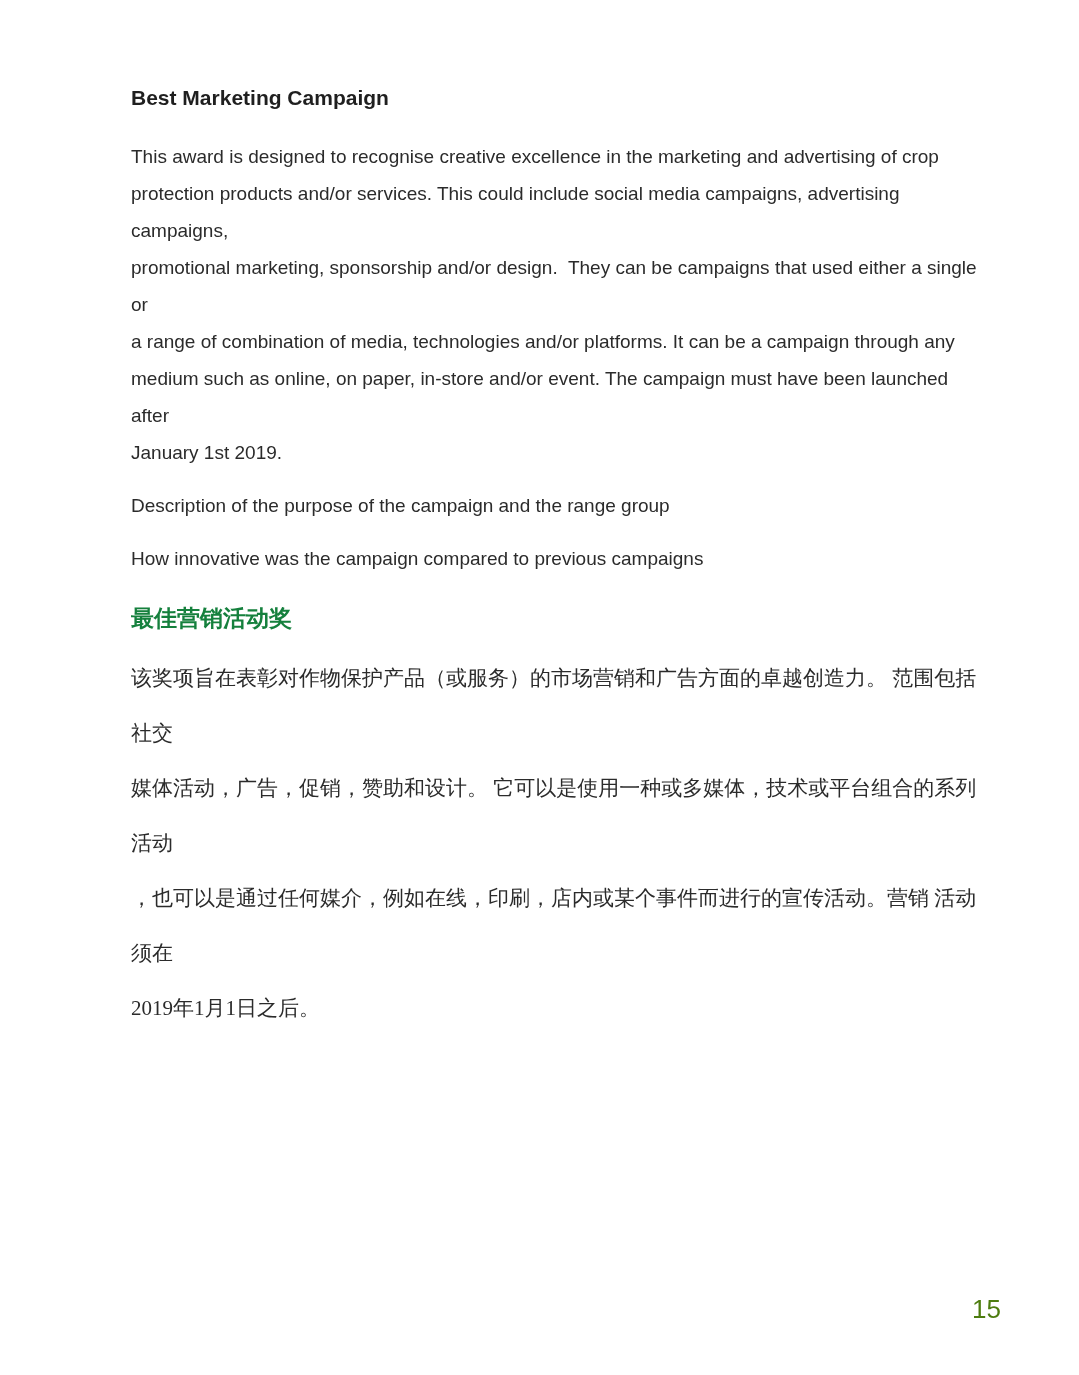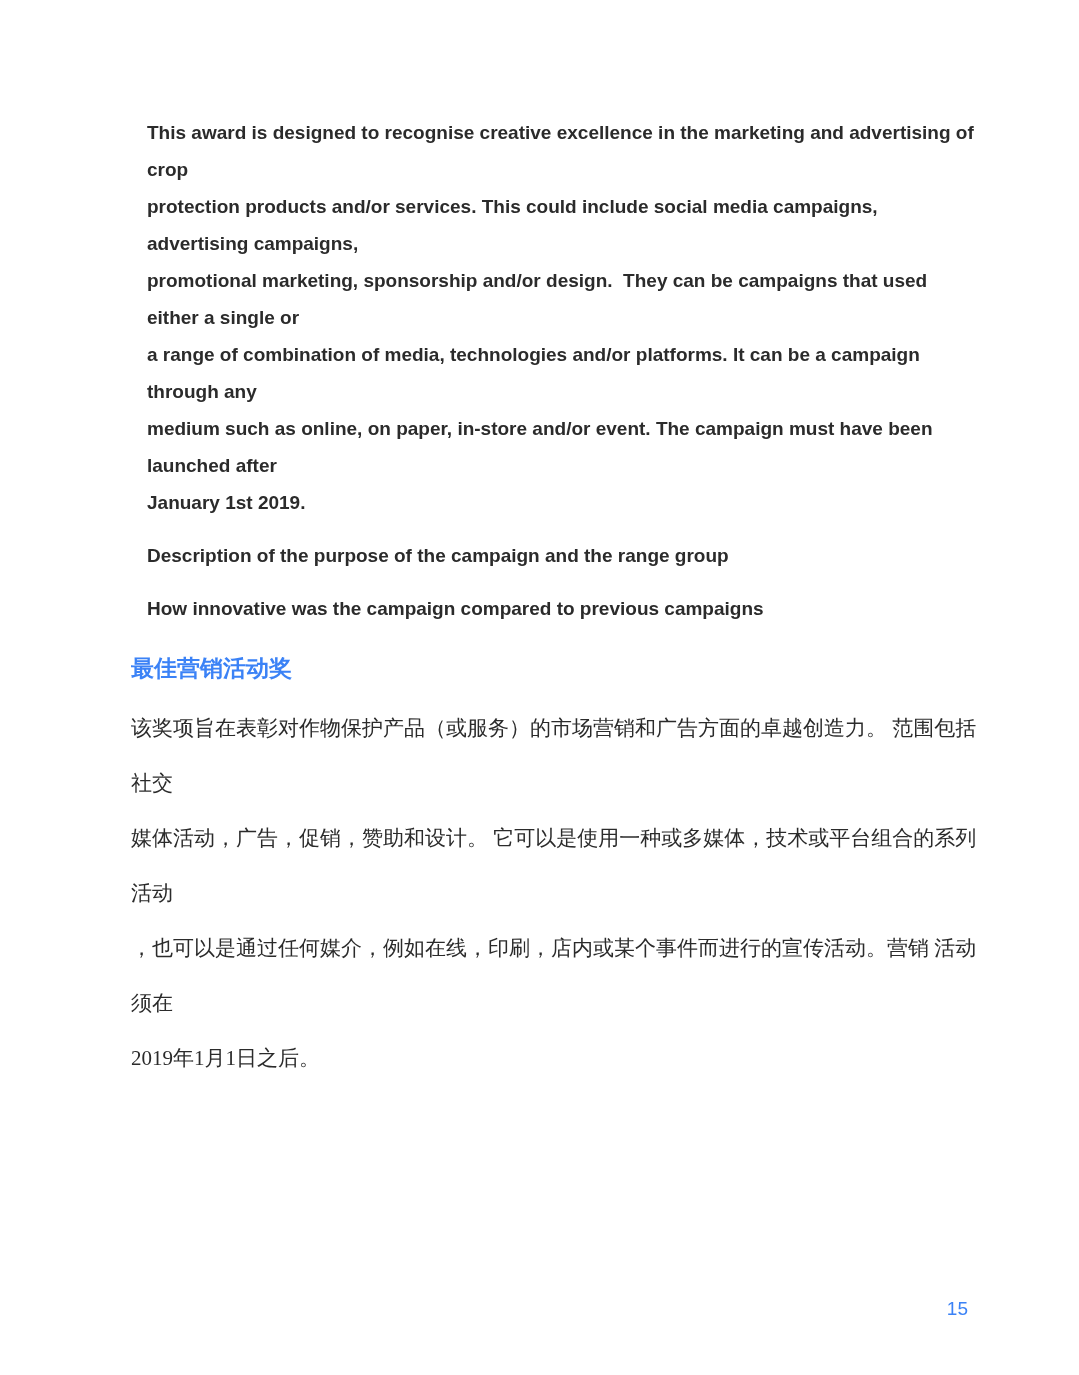--- a/index.html
+++ b/index.html
@@ -24,67 +24,67 @@
   }
   .title-en {
     margin: 0;
     font-family: "Liberation Sans", "DejaVu Sans", sans-serif;
     font-size: 21px;
     font-weight: 700;
     line-height: 24px;
     color: #1f1f1f;
   }
   .body-en {
-    margin: 16px;
+    margin: 0;
     font-family: "Liberation Sans", "DejaVu Sans", sans-serif;
     font-size: 19px;
     line-height: 37px;
     color: #2b2b2b;
-    font-weight: bold;
   }
   .lines { white-space: pre-wrap; }
   .intro-en { margin-top: 28px; }
   .q-label { margin-top: 16px; }
   .q-item { margin-top: 16px; }
   .underline {
     text-decoration: underline;
     text-underline-offset: 4px;
   }
   .title-zh {
     margin: 26px 0 0 0;
     font-family: "Liberation Sans", "DejaVu Sans", sans-serif;
     font-size: 23px;
     font-weight: 700;
     line-height: 30px;
-    color: #3b82f6;
+    color: #15803d;
   }
   .body-zh {
     margin: 0;
     font-family: "Liberation Serif", "DejaVu Serif", serif;
     font-size: 21px;
     line-height: 55px;
     color: #2b2b2b;
   }
   .intro-zh { margin-top: 18px; }
   .page-number {
     position: absolute;
     top: 1296px;
-    right: 111px;
+    right: 78px;
     font-family: "Liberation Sans", "DejaVu Sans", sans-serif;
-    font-size: 19px;
+    font-size: 26px;
     line-height: 26px;
-    color: #3b82f6;
+    color: #4d7c0f;
   }
 </style>
 </head>
 <body>
 
 <div class="page">
   <div class="content">
 
+    <h1 class="title-en">Best Marketing Campaign</h1>
 
     <p class="body-en lines intro-en">This award is designed to recognise creative excellence in the marketing and advertising of crop
 protection products and/or services. This could include social media campaigns, advertising campaigns,
 promotional marketing, sponsorship and/or design.  They can be campaigns that used either a single or
 a range of combination of media, technologies and/or platforms. It can be a campaign through any
 medium such as online, on paper, in-store and/or event. The campaign must have been launched after
 January 1st 2019.</p>
 
 
 

